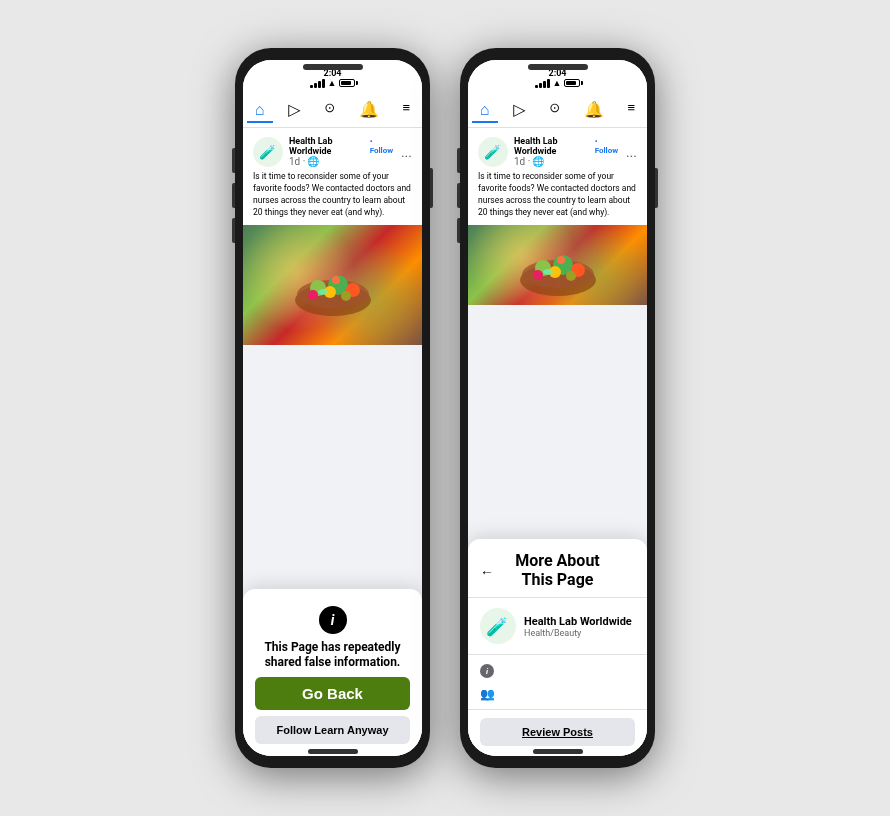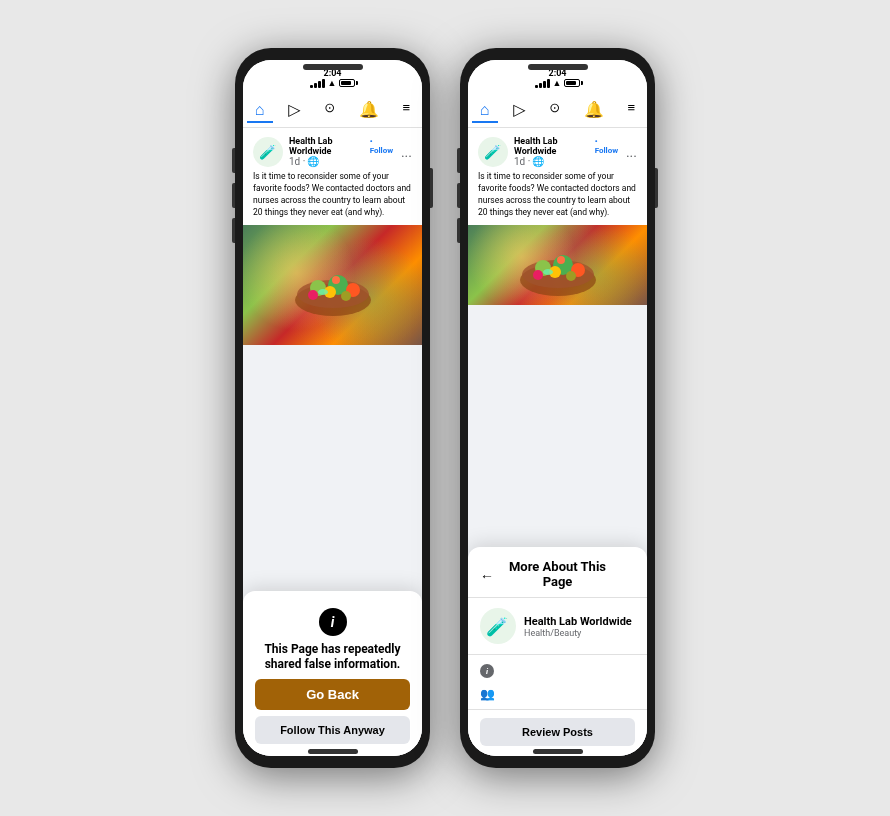--- a/index.html
+++ b/index.html
@@ -292,26 +292,26 @@
       text-align: center;
       line-height: 1.4;
       margin-bottom: 10px;
     }
     .learn-more-link {
       color: #1877f2;
       font-weight: 600;
     }
     .btn-primary {
       width: 100%;
-      background: #a16207;
+      background: #4d7c0f;
       color: #fff;
       border: none;
       border-radius: 6px;
       padding: 8px;
-      font-size: 13px;
+      font-size: 15px;
       font-weight: 700;
       margin-bottom: 6px;
       cursor: pointer;
       text-align: center;
     }
     .btn-secondary {
       width: 100%;
       background: #e4e6eb;
       color: #000;
       border: none;
@@ -339,21 +339,21 @@
       padding: 12px 12px 8px;
       border-bottom: 1px solid #e0e0e0;
     }
     .back-arrow {
       font-size: 14px;
       color: #000;
       margin-right: 8px;
       cursor: pointer;
     }
     .sheet-title {
-      font-size: 13px;
+      font-size: 16px;
       font-weight: 700;
       color: #000;
       flex: 1;
       text-align: center;
       margin-right: 22px;
     }
     .page-info-header {
       display: flex;
       align-items: center;
       padding: 10px 12px;
@@ -407,20 +407,21 @@
       width: calc(100% - 24px);
       background: #e4e6eb;
       color: #000;
       border: none;
       border-radius: 6px;
       padding: 8px;
       font-size: 11px;
       font-weight: 600;
       cursor: pointer;
       text-align: center;
+      text-decoration: underline;
     }
   </style>
 </head>
 <body>
 
 <div class="scene">
 
   <div class="phone">
     <div class="side-btn-right"></div>
     <div class="side-btn-left1"></div>
@@ -494,21 +495,21 @@
             </svg>
           </div>
         </div>
 
         <div class="bottom-sheet">
           <div class="warning-icon">
             <span style="display:inline-flex;align-items:center;justify-content:center;width:28px;height:28px;border-radius:50%;background:#000;color:#fff;font-size:14px;font-weight:700;font-style:italic;">i</span>
           </div>
           <div class="warning-title">This Page has repeatedly shared false information.</div>
           <button class="btn-primary">Go Back</button>
-          <button class="btn-secondary">Follow This Anyway</button>
+          <button class="btn-secondary">Follow Learn Anyway</button>
         </div>
       </div>
 
     </div>
   </div>
 
   <div class="phone">
     <div class="side-btn-right"></div>
     <div class="side-btn-left1"></div>
     <div class="side-btn-left2"></div>

